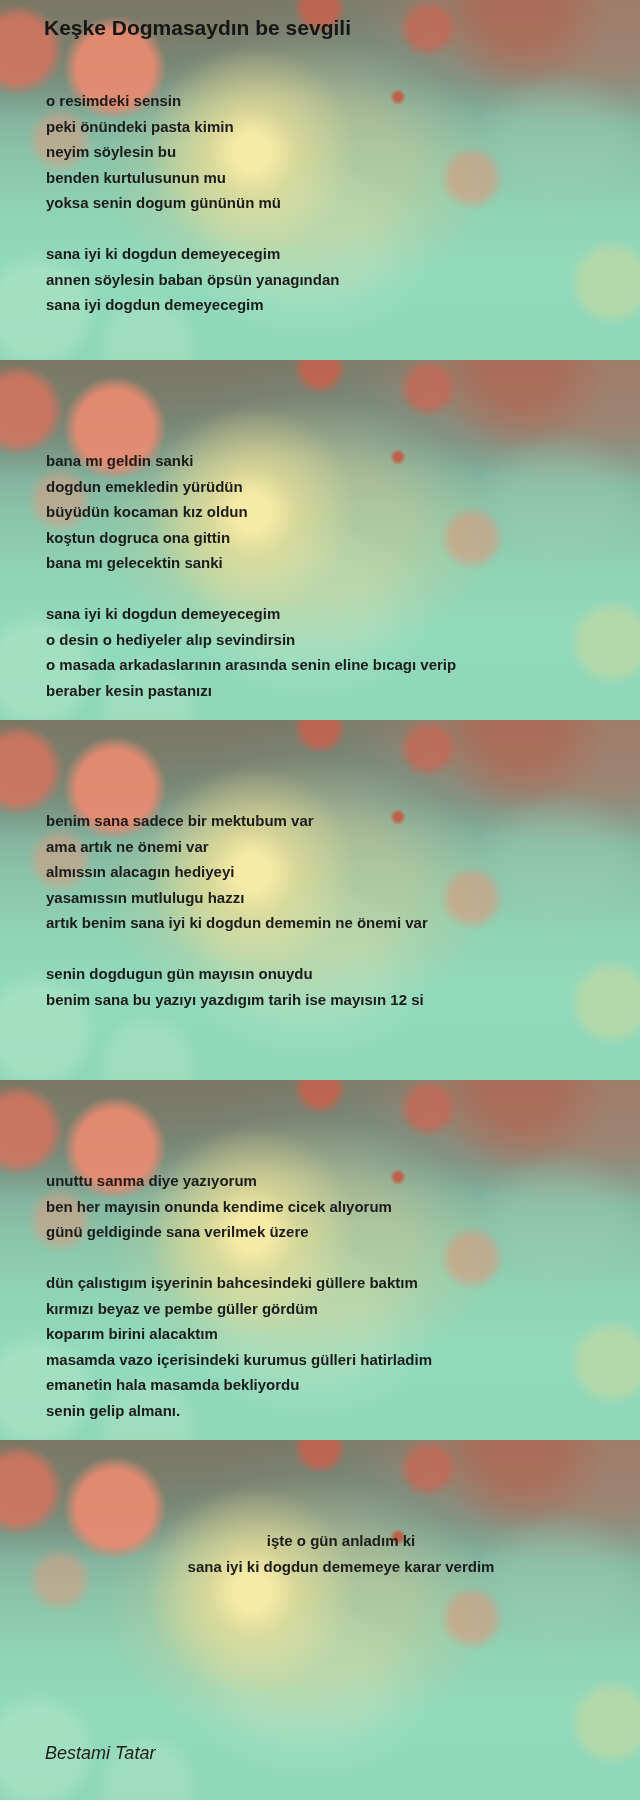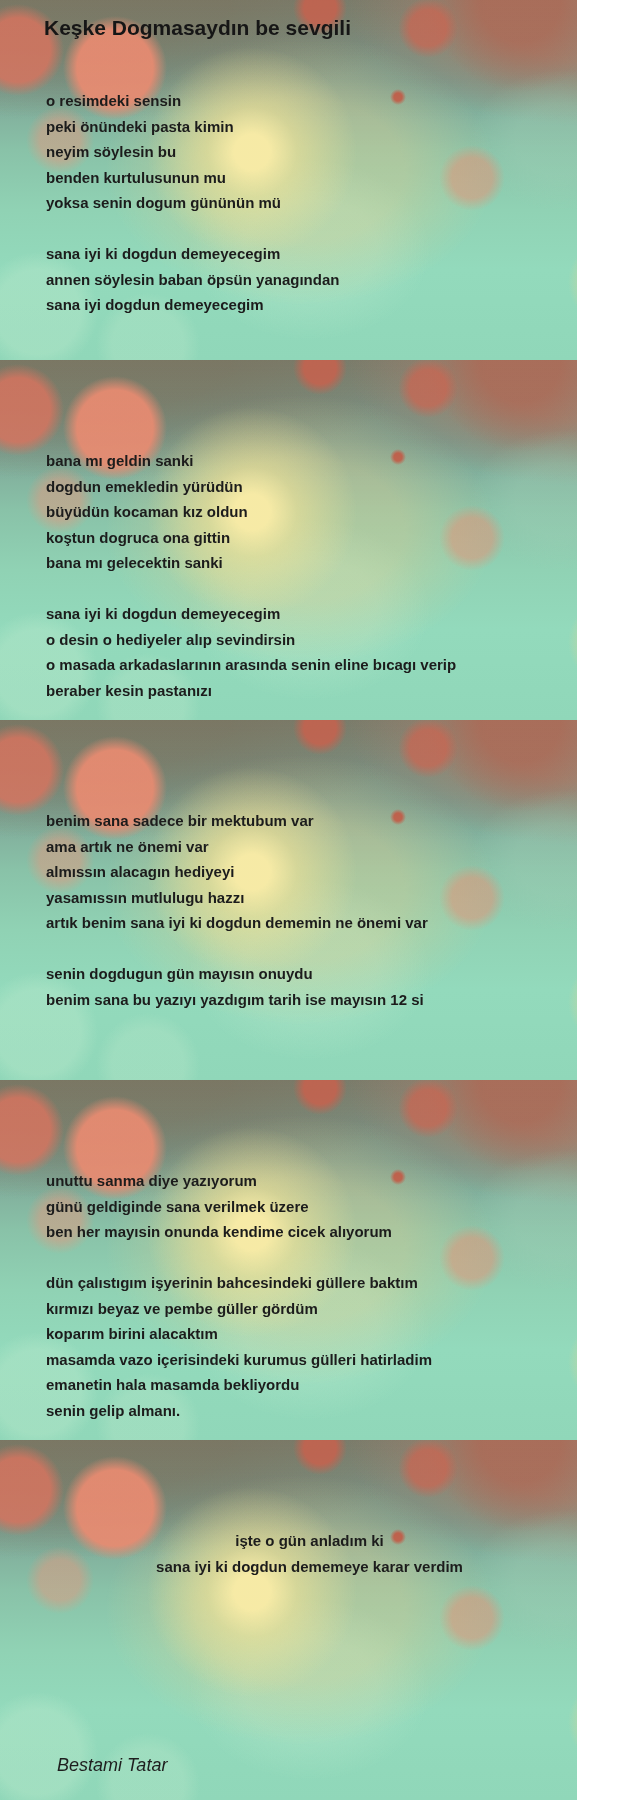--- a/index.html
+++ b/index.html
@@ -7,21 +7,21 @@
     padding: 0;
   }
   body {
     width: 640px;
     height: 1800px;
     font-family: "Liberation Sans", sans-serif;
     overflow: hidden;
   }
   .page {
     position: relative;
-    width: 577px;
+    width: 640px;
     height: 1800px;
     
     background-color: #92d8ba;
     background-image:
       
       radial-gradient(circle at 115px 68px,  rgba(233,139,113,0.92) 38px, rgba(233,139,113,0) 52px),
       radial-gradient(circle at 18px 50px,   rgba(214,116,95,0.85) 32px,  rgba(214,116,95,0) 46px),
       radial-gradient(circle at 60px 140px,  rgba(228,152,126,0.50) 20px, rgba(228,152,126,0) 34px),
       
       radial-gradient(circle at 320px 8px,   rgba(205,95,75,0.80) 16px,   rgba(205,95,75,0) 27px),
@@ -69,21 +69,21 @@
   .poem-line {
     font-size: 15px;
     line-height: 25.5px;
     font-weight: bold;
     white-space: nowrap;
   }
   .author {
     position: absolute;
     top: 1740px;
     left: 45px;
-    margin: 12px;
+    margin: 0;
     font-size: 18px;
     line-height: 26px;
     font-style: italic;
     font-weight: normal;
     color: #1e1e1e;
   }
 </style>
 </head>
 <body>
 
@@ -119,22 +119,22 @@
         <div class="poem-line">ama artık ne önemi var</div>
         <div class="poem-line">almıssın alacagın hediyeyi</div>
         <div class="poem-line">yasamıssın mutlulugu hazzı</div>
         <div class="poem-line">artık benim sana iyi ki dogdun dememin ne önemi var</div>
         <div class="poem-line">&nbsp;</div>
         <div class="poem-line">senin dogdugun gün mayısın onuydu</div>
         <div class="poem-line">benim sana bu yazıyı yazdıgım tarih ise mayısın 12 si</div>
       </div>
       <div class="poem-section" style="top: 1136px;">
         <div class="poem-line">unuttu sanma diye yazıyorum</div>
+        <div class="poem-line">ben her mayısin onunda kendime cicek alıyorum</div>
         <div class="poem-line">günü geldiginde sana verilmek üzere</div>
-        <div class="poem-line">ben her mayısin onunda kendime cicek alıyorum</div>
         <div class="poem-line">&nbsp;</div>
         <div class="poem-line">dün çalıstıgım işyerinin bahcesindeki güllere baktım</div>
         <div class="poem-line">kırmızı beyaz ve pembe güller gördüm</div>
         <div class="poem-line">koparım birini alacaktım</div>
         <div class="poem-line">masamda vazo içerisindeki kurumus gülleri hatirladim</div>
         <div class="poem-line">emanetin hala masamda bekliyordu</div>
         <div class="poem-line">senin gelip almanı.</div>
       </div>
       <div class="poem-section" style="top: 1496px; text-align: center;">
         <div class="poem-line">işte o gün anladım ki</div>

